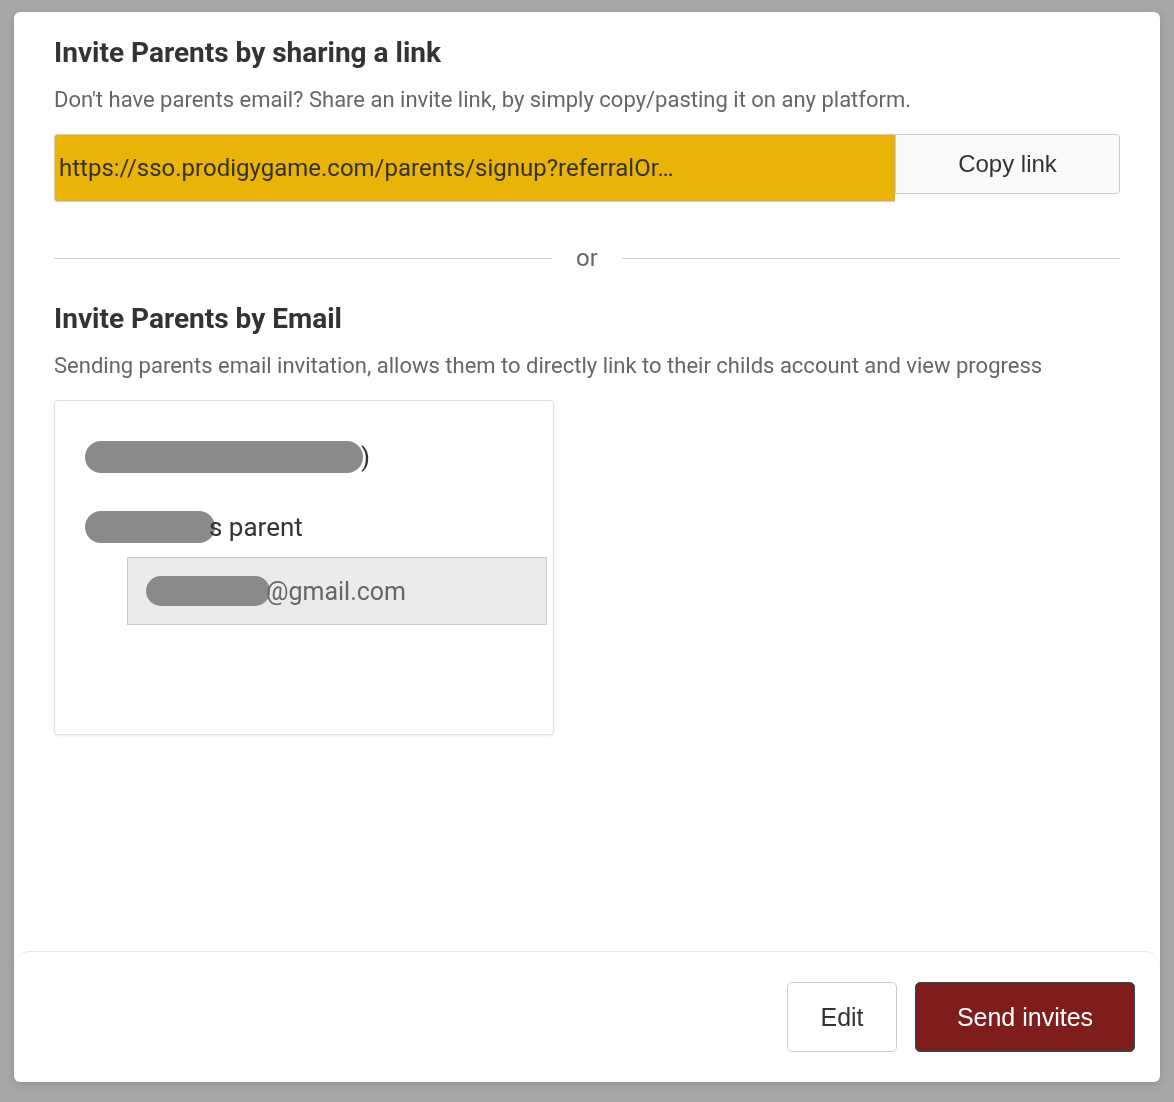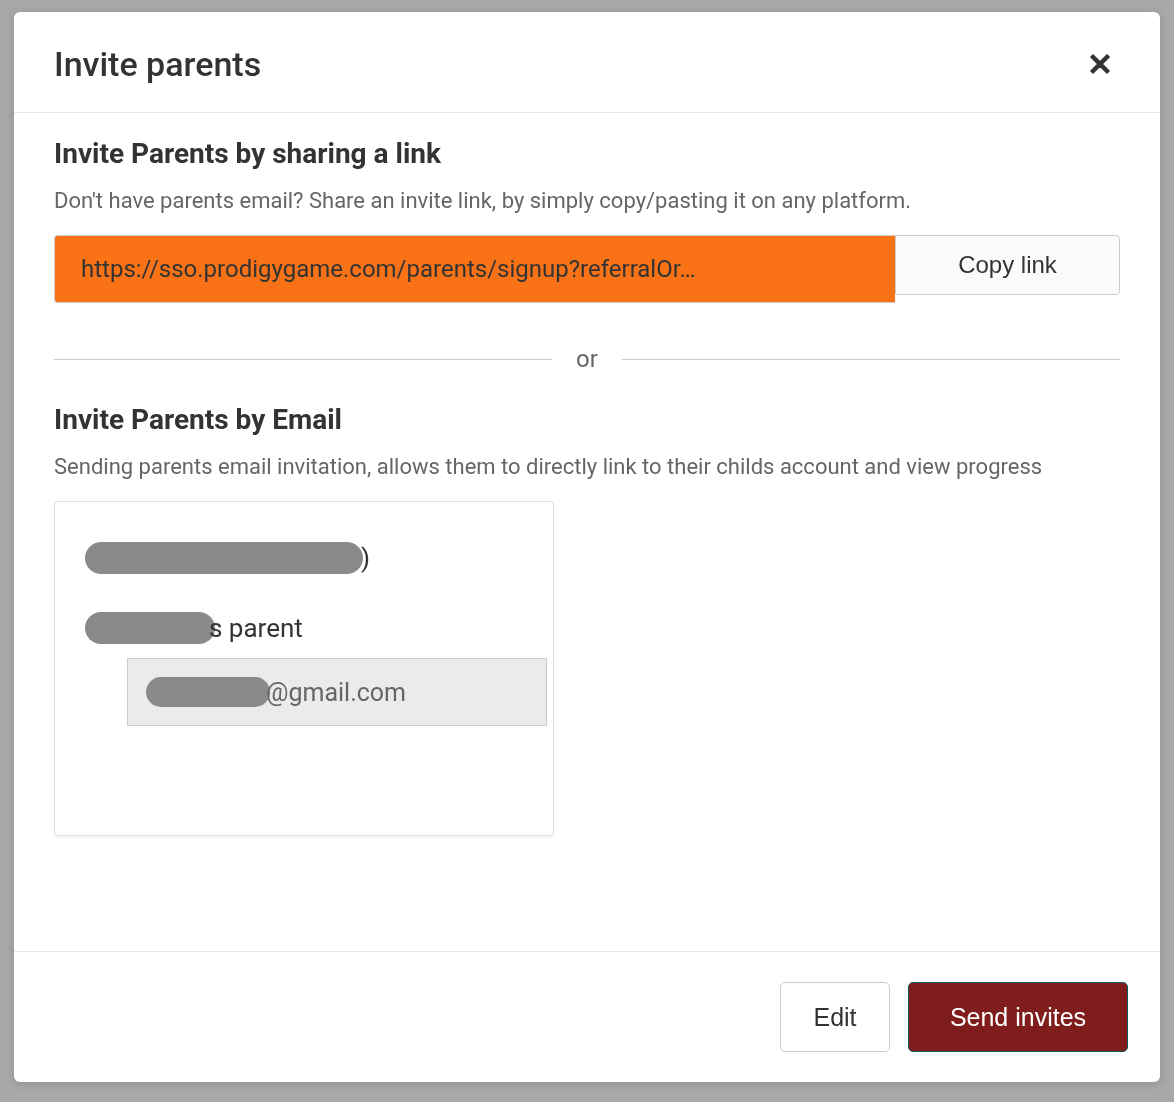--- a/index.html
+++ b/index.html
@@ -84,24 +84,24 @@
     .link-row {
       display: flex;
       width: 100%;
     }
     .link-input {
       flex: 1;
       height: 68px;
       border: 1px solid #cccccc;
       border-right: none;
       border-radius: 4px 0 0 4px;
-      padding: 0 26px;
+      padding: 0 4px;
       font-size: 24px;
       color: #333333;
-      background: #f97316;
+      background: #eab308;
       white-space: nowrap;
       overflow: hidden;
       text-overflow: ellipsis;
       display: flex;
       align-items: center;
     }
     .copy-btn {
       width: 225px;
       height: 60px;
       border: 1px solid #cccccc;
@@ -185,24 +185,25 @@
       background: #8a8a8a;
       border-radius: 16px;
     }
     .email-text {
       font-size: 25px;
       color: #666666;
       margin-left: -4px;
     }
     .modal-footer {
       border-top: 1px solid #e5e5e5;
-      padding: 30px 32px;
+      padding: 30px 25px;
       display: flex;
       justify-content: flex-end;
       gap: 18px;
+      border-radius: 16px;
     }
     .btn {
       height: 70px;
       padding: 0 30px;
       border-radius: 5px;
       font-size: 25px;
       cursor: pointer;
       display: flex;
       align-items: center;
       justify-content: center;
@@ -222,28 +223,20 @@
     
     .scroll-spacer {
       height: 40px;
     }
   </style>
 </head>
 <body>
 
 <div class="modal">
 
-  <div class="modal-header">
-    <h1 class="modal-title">Invite parents</h1>
-    <div class="close-btn">
-      <svg viewBox="0 0 24 24">
-        <path fill="currentColor" d="M19 6.41L17.59 5 12 10.59 6.41 5 5 6.41 10.59 12 5 17.59 6.41 19 12 13.41 17.59 19 19 17.59 13.41 12 19 6.41z" stroke="currentColor" stroke-width="1.5"></path>
-      </svg>
-    </div>
-  </div>
 
   <div class="modal-body">
 
     <h2 class="section-title">Invite Parents by sharing a link</h2>
     <p class="section-desc">Don't have parents email? Share an invite link, by simply copy/pasting it on any platform.</p>
 
     <div class="link-row">
       <div class="link-input">https://sso.prodigygame.com/parents/signup?referralOr…</div>
       <button class="copy-btn">Copy link</button>
     </div>

